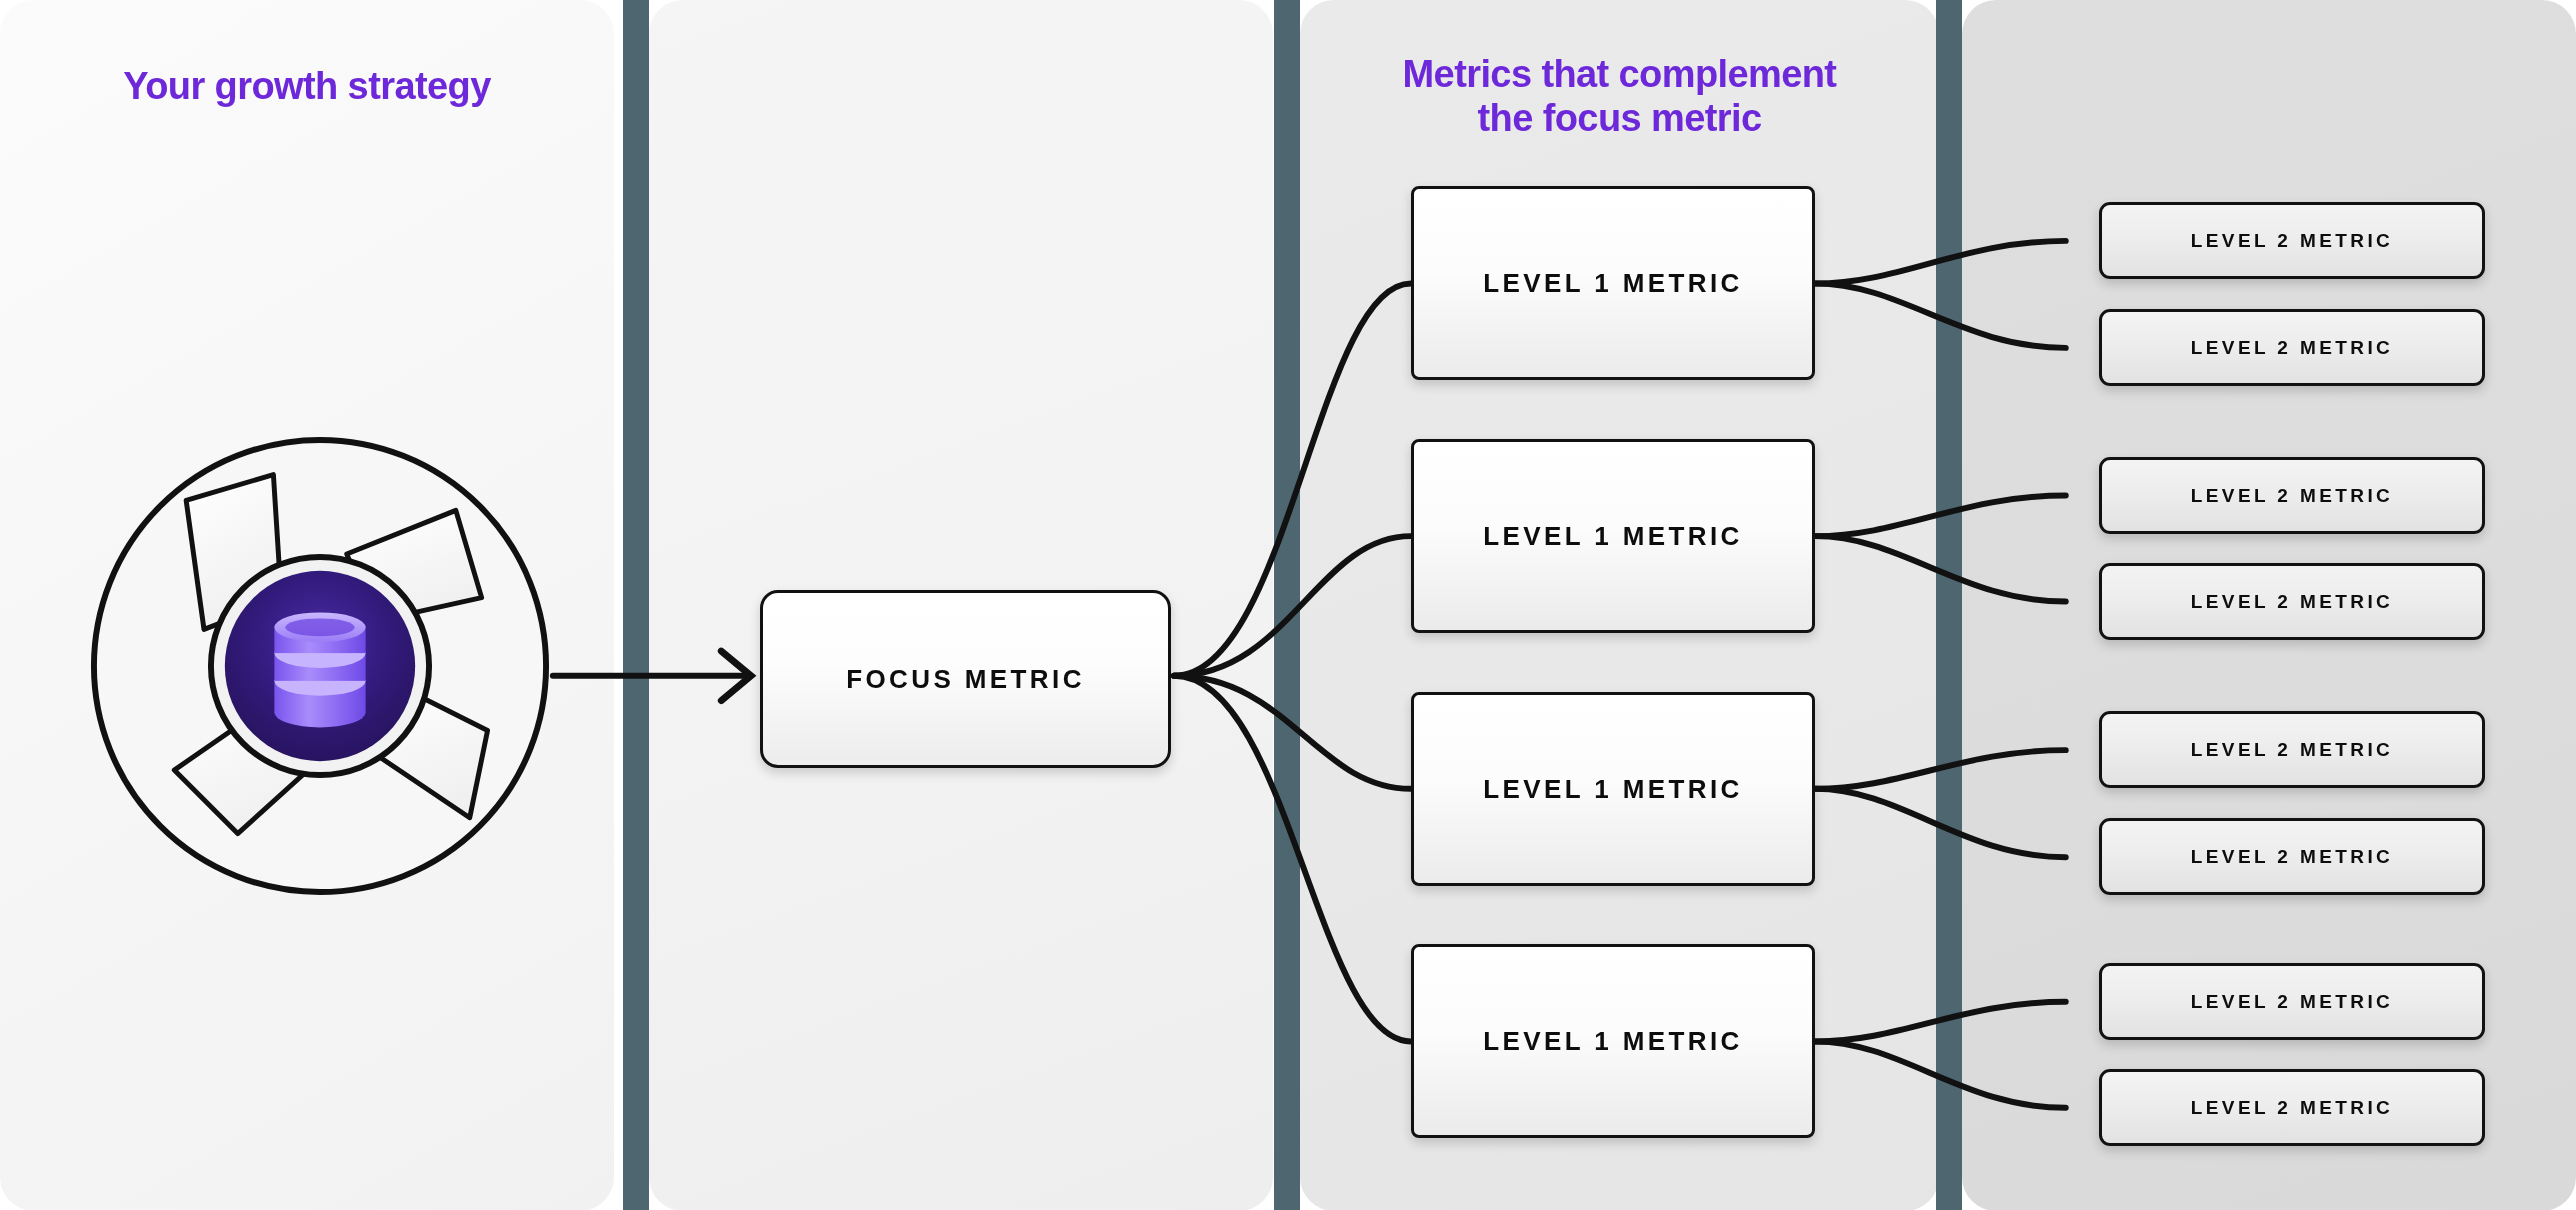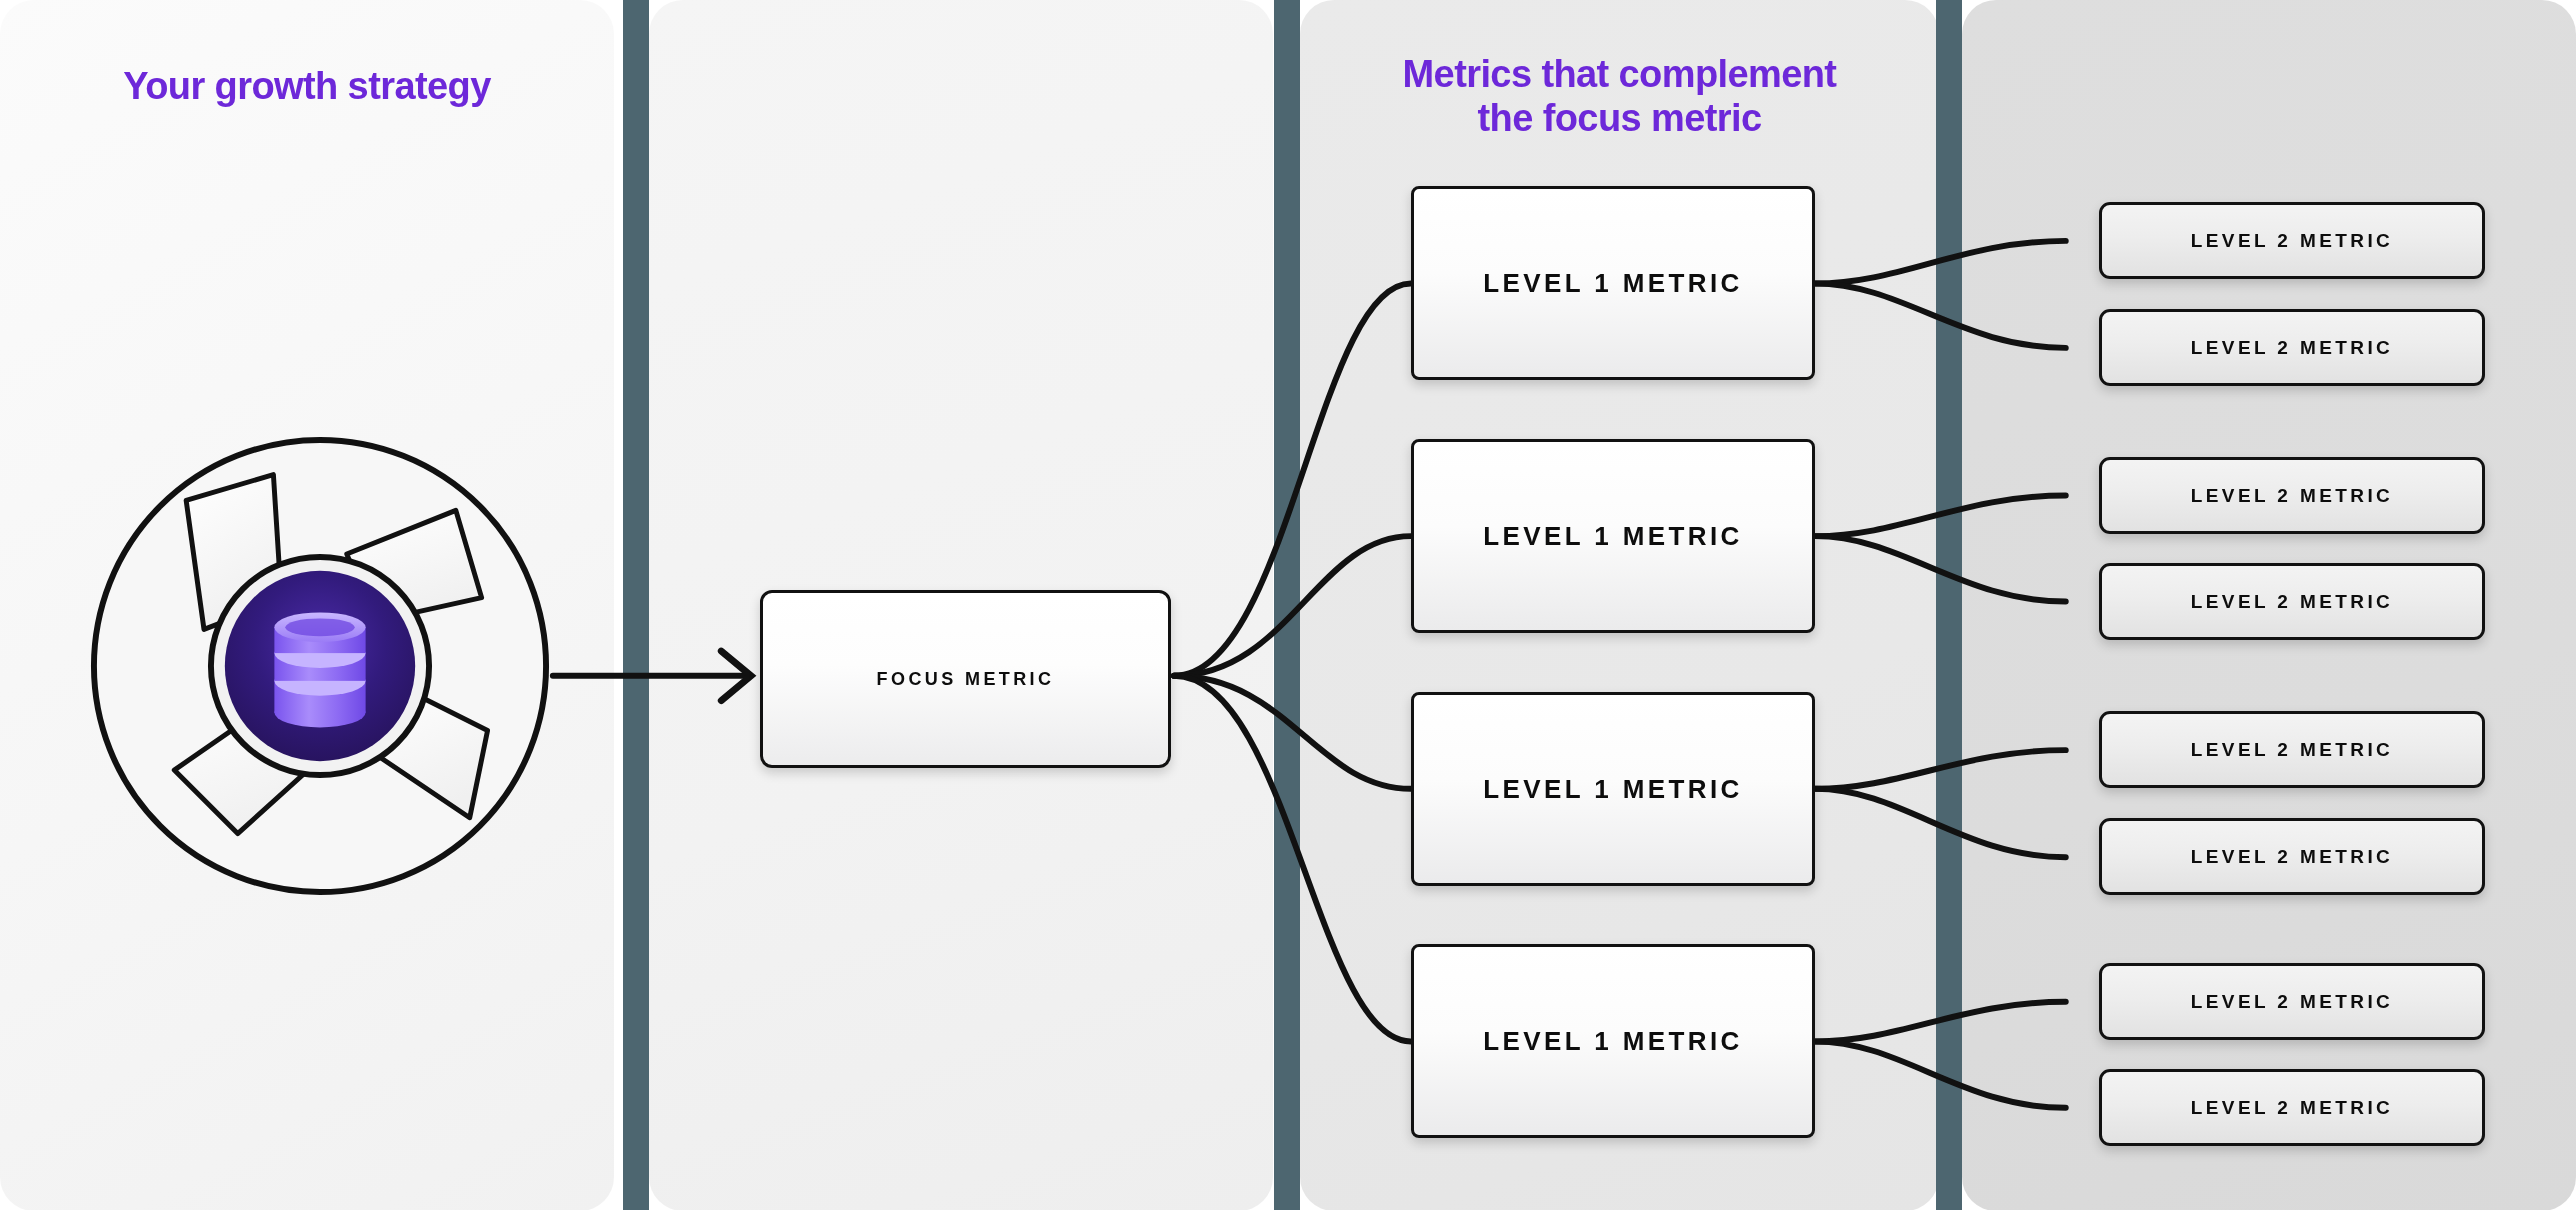--- a/index.html
+++ b/index.html
@@ -42,22 +42,22 @@
 
   
   .node{
     position:absolute;box-sizing:border-box;
     display:flex;align-items:center;justify-content:center;
     border:3px solid #111111;color:#0d0d0d;
     font-weight:700;letter-spacing:3.4px;text-align:center;
     box-shadow:0 5px 11px rgba(0,0,0,0.17);
   }
   .node.focus{
-    left:760px;top:590px;width:411px;height:178px;border-radius:12px;
-    font-size:18px;
+    left:760px;top:590px;width:411px;height:178px;border-radius:18px;
+    font-size:26px;
     background:linear-gradient(180deg,#ffffff 0%,#fdfdfd 42%,#ececed 100%);
   }
   .node.l1{
     left:1411px;width:404px;height:194px;border-radius:8px;
     font-size:26px;
     background:linear-gradient(180deg,#ffffff 0%,#fcfcfc 45%,#ebebec 100%);
   }
   .node.l2{
     left:2071px;width:386px;height:77px;border-radius:11px;
     font-size:19px;

